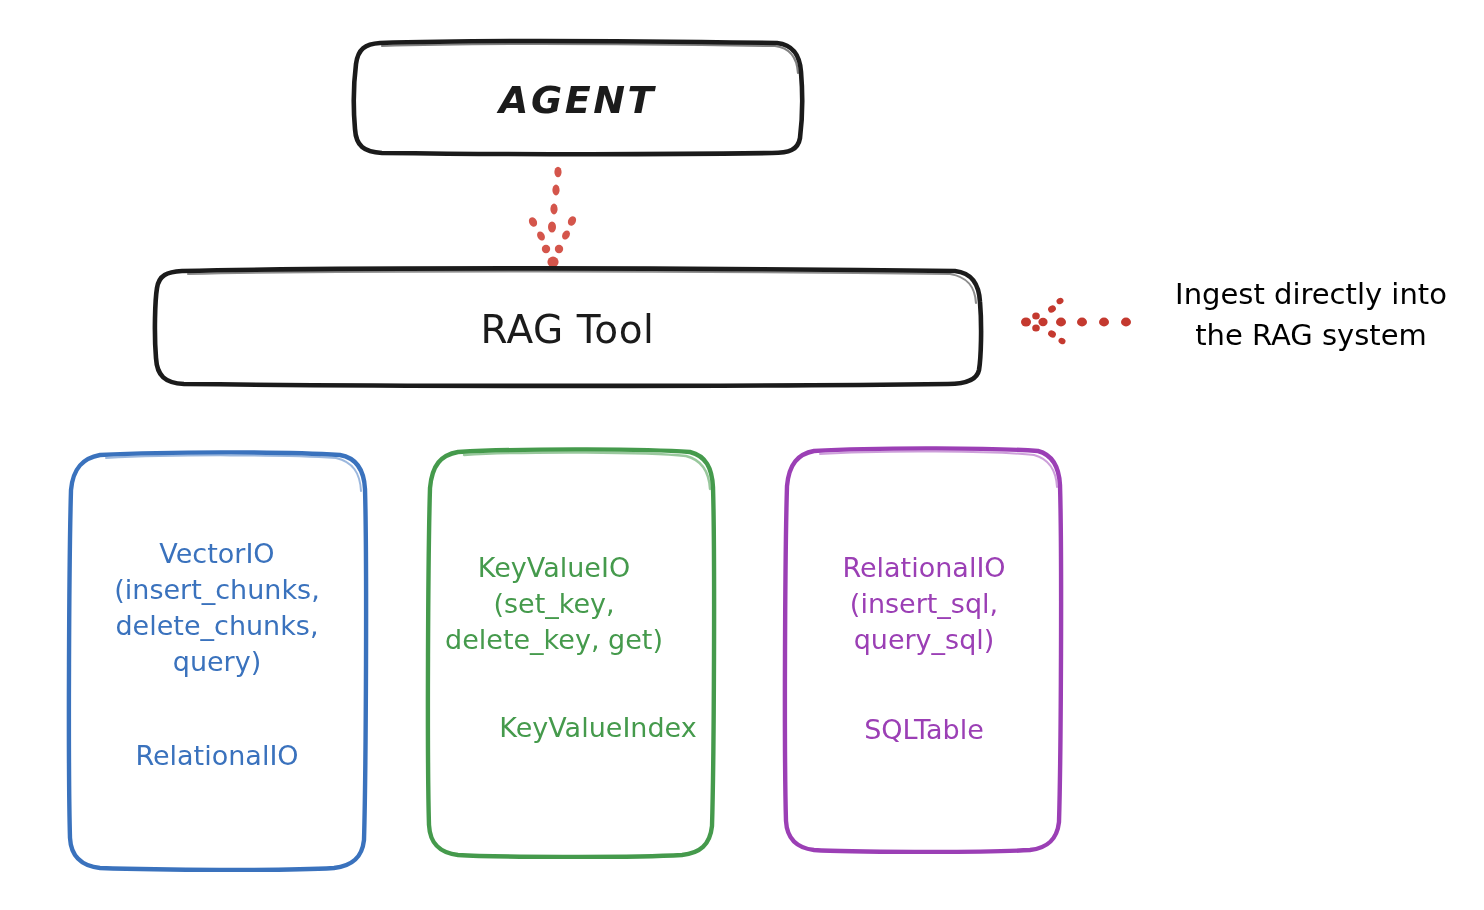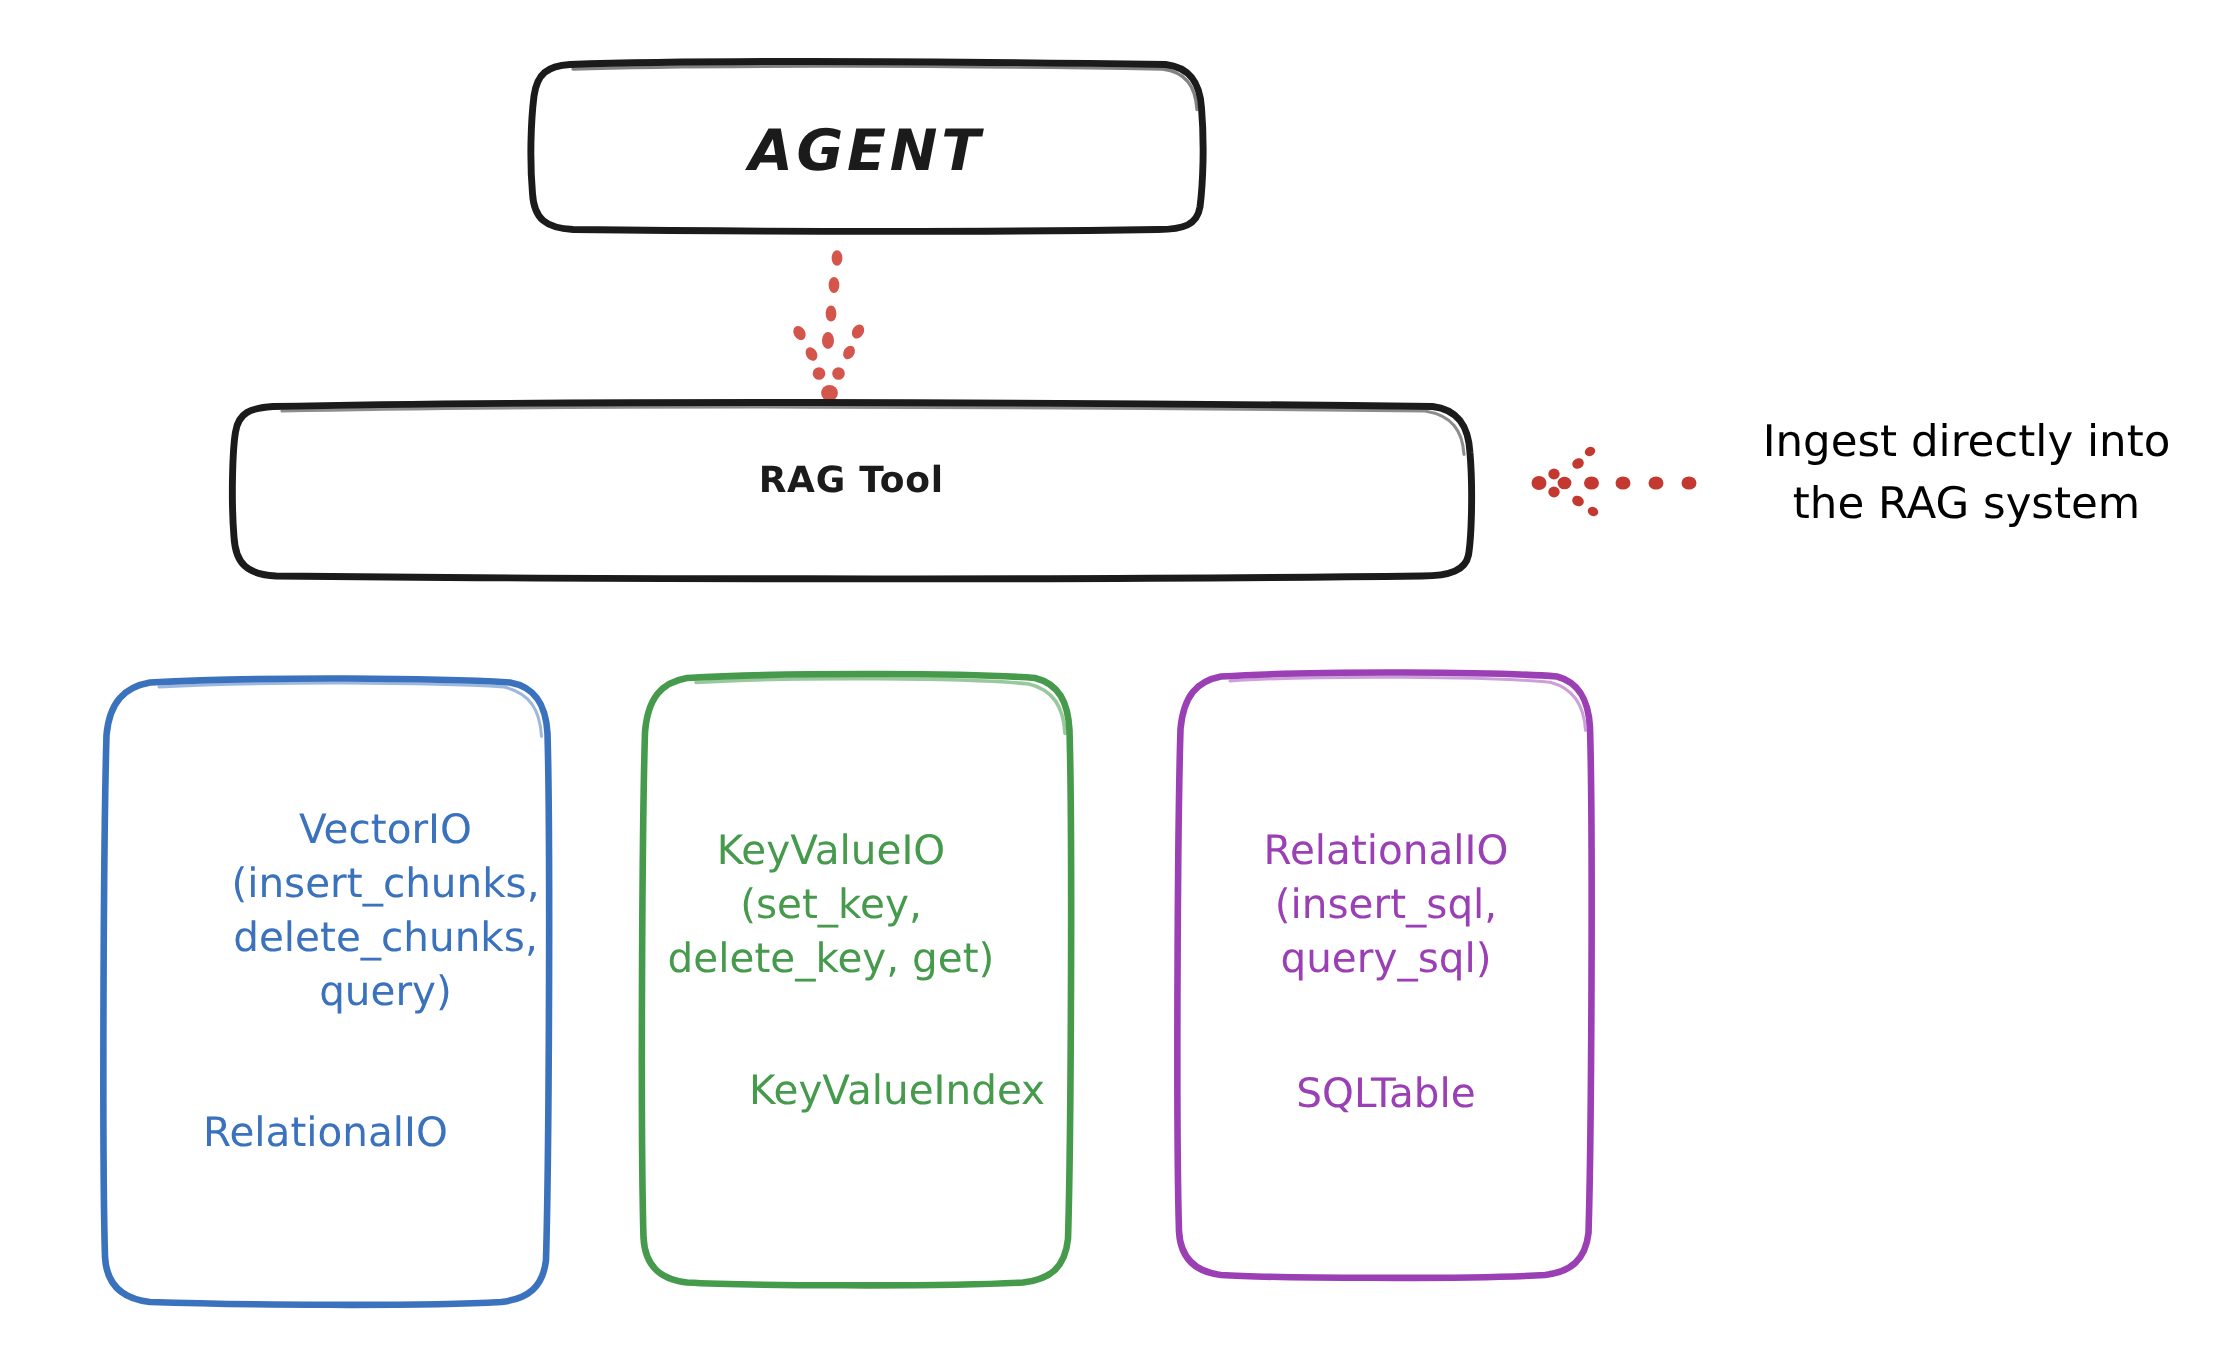--- a/index.html
+++ b/index.html
@@ -41,39 +41,39 @@
     font-weight: 600;
     letter-spacing: 2.5px;
     color: #1b1b1b;
   }
 
   
   #ragtool-label {
     left: 155px;
     top: 305px;
     width: 825px;
-    font-size: 24px;
-    font-weight: 700;
+    font-size: 39px;
+    font-weight: 400;
     letter-spacing: 0.5px;
     color: #1b1b1b;
   }
 
   
   .provider-api {
     font-size: 27px;
     font-weight: 500;
     line-height: 1.33;
   }
   .provider-index {
     font-size: 27px;
     font-weight: 500;
     line-height: 1.33;
   }
 
-  #vector-api   { left: 72px;  top: 536px; width: 290px; color: #3a72bd; padding-left: 40px; }
+  #vector-api   { left: 72px;  top: 536px; width: 290px; color: #3a72bd; }
   #vector-index { left: 72px;  top: 738px; width: 290px; color: #3a72bd; }
 
   #kv-api       { left: 430px; top: 550px; width: 248px; color: #459a4c; }
   #kv-index     { left: 430px; top: 710px; width: 336px; color: #459a4c; }
 
   #rel-api      { left: 788px; top: 550px; width: 272px; color: #9b3fb5; }
   #rel-index    { left: 788px; top: 712px; width: 272px; color: #9b3fb5; }
 
   
   #ingest-note {

